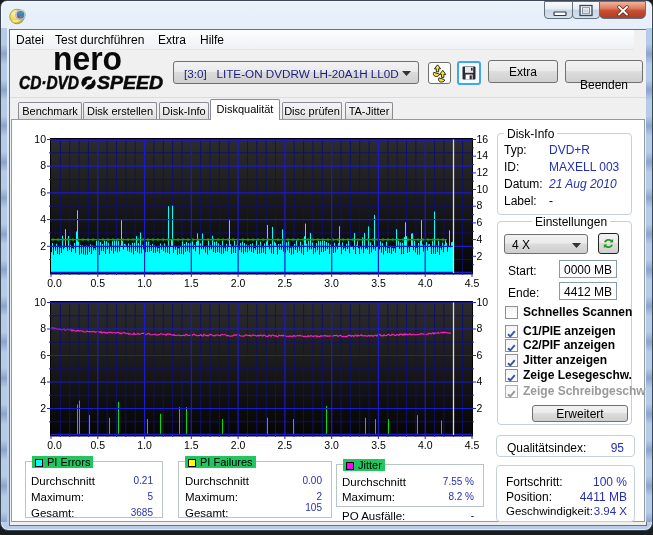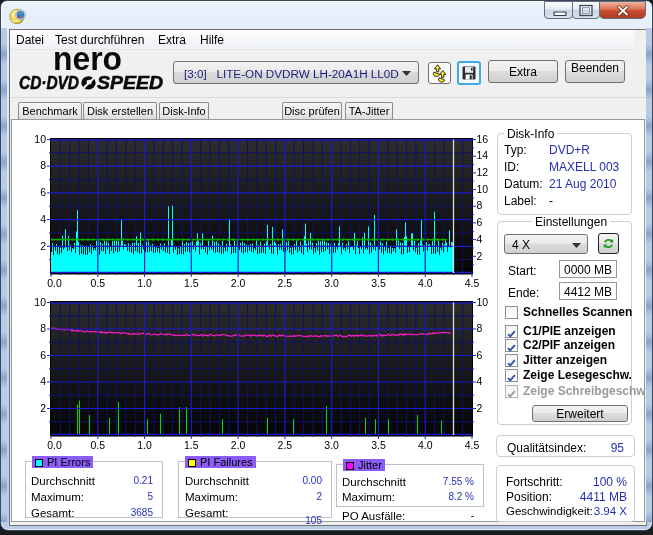--- a/index.html
+++ b/index.html
@@ -23,21 +23,21 @@
 #tool{position:absolute;left:0;top:21px;width:636px;height:47px;background:#f0f0f0;border-bottom:1px solid #dcdcdc;}
 
 .combo{position:absolute;border:1px solid #707070;border-radius:3px;background:linear-gradient(#f2f2f2,#ebebeb 45%,#dbdbdb 50%,#cfcfcf);}
 .btn{position:absolute;border:1px solid #707070;border-radius:3px;background:linear-gradient(#f2f2f2,#ebebeb 45%,#dddddd 50%,#cfcfcf);text-align:center;font-size:12px;color:#000;}
 
 .tab{position:absolute;top:101px;height:17px;border:1px solid #898c95;border-bottom:none;border-radius:2px 2px 0 0;background:linear-gradient(#f4f4f4,#ebebeb 60%,#dcdcdc);font-size:11px;text-align:center;color:#000;padding-top:2px;}
 #tabactive{position:absolute;left:209px;top:98px;width:70px;height:21px;background:#fff;border:1px solid #898c95;border-bottom:none;border-radius:2px 2px 0 0;font-size:11px;text-align:center;padding-top:3px;z-index:3;}
 #page{position:absolute;left:10px;top:118px;width:634px;height:403px;background:#fff;border:1px solid #919b9c;}
 
 .gb{position:absolute;border:1px solid #b9c3cc;background:#fff;}
-.gb .cap2{position:absolute;top:-6px;left:6px;background:#8b5cf6;font-size:11px;padding:0 3px;white-space:nowrap;}
+.gb .cap2{position:absolute;top:-6px;left:6px;background:#22c55e;font-size:11px;padding:0 3px;white-space:nowrap;}
 .sw{display:inline-block;width:8px;height:8px;border:1px solid #000;vertical-align:-1px;margin-right:4px;}
 .row{position:absolute;font-size:11.5px;color:#000;white-space:nowrap;}
 .val{position:absolute;font-size:10px;color:#2530b0;text-align:right;white-space:nowrap;}
 
 .rgb{position:absolute;border:1px solid #c5d0da;border-radius:4px;background:#fff;}
 .rcap{position:absolute;background:#fff;font-size:12px;padding:0 3px;white-space:nowrap;}
 .rlabel{position:absolute;font-size:12px;color:#000;white-space:nowrap;}
 .rval{position:absolute;font-size:12px;color:#2530b0;white-space:nowrap;}
 .tbox{position:absolute;border:1px solid #8a9aa8;background:#fff;font-size:12px;text-align:center;color:#000;}
 .cb{position:absolute;width:13px;height:13px;border:1px solid #8e8f8f;background:linear-gradient(#f4f4f4,#fff);}
@@ -121,27 +121,28 @@
  <div class="btn" style="left:456px;top:60px;width:24px;height:24px;border:2px solid #41a8e8;background:#f4fbff;border-radius:3px;">
    <svg width="18" height="18" viewBox="0 0 18 18" style="margin-top:1px">
      <path d="M2.5 3.5 q0-1 1-1 h11 q1 0 1 1 v11 q0 1-1 1 h-11 q-1 0-1-1 Z" fill="#2b2b33"></path>
      <rect x="5" y="3" width="8.2" height="5.8" fill="#e8e8ee"></rect>
      <rect x="11" y="3.8" width="1.6" height="2.8" fill="#2b2b33"></rect>
      <rect x="5.6" y="10.5" width="7" height="5" fill="#fff"></rect>
      <rect x="9.6" y="11.4" width="2.2" height="3.9" fill="#2b2b33"></rect>
    </svg>
  </div>
  <div class="btn" style="left:487px;top:59px;width:70px;height:23px;padding-top:4px;">Extra</div>
- <div class="btn" style="left:564px;top:59px;width:60px;height:23px;padding-top:0;">Beenden</div>
+ <div class="btn" style="left:564px;top:59px;width:78px;height:23px;padding-top:17px;">Beenden</div>
 
  <div class="tab" style="left:17px;width:64px;">Benchmark</div>
  <div class="tab" style="left:82px;width:74px;">Disk erstellen</div>
  <div class="tab" style="left:158px;width:50px;">Disk-Info</div>
  <div class="tab" style="left:281px;width:60px;">Disc prüfen</div>
  <div class="tab" style="left:344px;width:48px;">TA-Jitter</div>
+ <div id="tabactive">Diskqualität</div>
  <div id="page"></div>
 
  <svg width="653" height="535" viewBox="0 0 653 535" font-family="Liberation Sans, sans-serif" style="position:absolute;left:0;top:0">
 <defs>
         <linearGradient id="plotbg" x1="0" y1="0" x2="0" y2="1">
           <stop offset="0" stop-color="#2c2c2c"></stop>
           <stop offset="1" stop-color="#050505"></stop>
         </linearGradient>
       </defs>
 <rect x="49.0" y="137.0" width="423.0" height="136.5" fill="#000"></rect>
@@ -217,40 +218,40 @@
     <div class="val" style="left:100px;top:506px;width:52px;">3685</div>
 
  <div class="gb" style="left:177px;top:460px;width:154px;height:57px;">
    <div class="cap2"><span class="sw" style="background:#ffff00"></span>PI Failures</div>
  </div>
  <div class="row" style="left:184px;top:474px;">Durchschnitt</div>
     <div class="val" style="left:250px;top:474px;width:71px;">0.00</div>
  <div class="row" style="left:184px;top:490px;">Maximum:</div>
     <div class="val" style="left:250px;top:490px;width:71px;">2</div>
  <div class="row" style="left:184px;top:506px;">Gesamt:</div>
-    <div class="val" style="left:250px;top:514px;width:71px;">105</div>
+    <div class="val" style="left:250px;top:501px;width:71px;">105</div>
 
  <div class="gb" style="left:335px;top:463px;width:148px;height:43px;">
    <div class="cap2"><span class="sw" style="background:#ff00ff"></span>Jitter</div>
  </div>
  <div class="row" style="left:341px;top:475px;">Durchschnitt</div>
     <div class="val" style="left:400px;top:475px;width:73px;">7.55 %</div>
  <div class="row" style="left:341px;top:490px;">Maximum:</div>
     <div class="val" style="left:400px;top:490px;width:73px;">8.2 %</div>
  <div class="row" style="left:341px;top:509px;">PO Ausfälle:</div>
     <div class="val" style="left:400px;top:509px;width:73px;color:#000;">-</div>
 
  <div class="rgb" style="left:496px;top:132px;width:135px;height:82px;"></div>
  <div class="rcap" style="left:503px;top:126px;">Disk-Info</div>
  <div class="rlabel" style="left:503px;top:142px;">Typ:</div>
     <div class="rval" style="left:548px;top:142px;">DVD+R</div>
  <div class="rlabel" style="left:503px;top:159px;">ID:</div>
     <div class="rval" style="left:548px;top:159px;">MAXELL 003</div>
  <div class="rlabel" style="left:503px;top:176px;">Datum:</div>
-    <div class="rval" style="left:548px;top:176px;">21 Aug 2010</div>
+    <div class="rval" style="left:548px;top:176px;font-style:italic;">21 Aug 2010</div>
  <div class="rlabel" style="left:503px;top:193px;">Label:</div>
     <div class="rval" style="left:548px;top:193px;color:#000;">-</div>
 
  <div class="rgb" style="left:496px;top:220px;width:135px;height:204px;"></div>
  <div class="rcap" style="left:503px;top:214px;margin-left:28px;">Einstellungen</div>
  <div class="combo" style="left:503px;top:233px;width:84px;height:20px;">
    <div style="position:absolute;left:7px;top:3px;font-size:12px;">4 X</div>
    <svg style="position:absolute;right:6px;top:8px" width="9" height="6">
         <path d="M0 0h9l-4.5 5z" fill="#333"></path>
       </svg>

